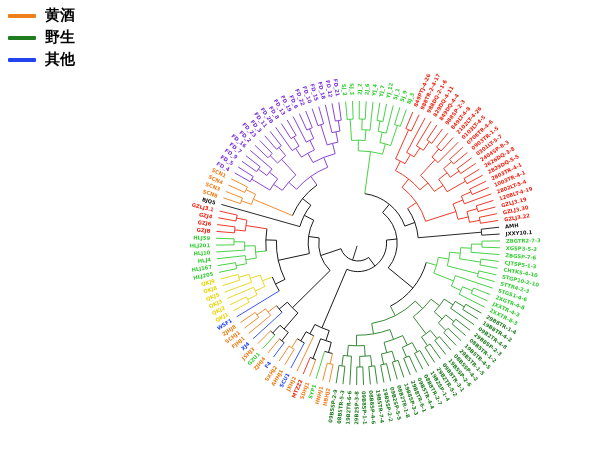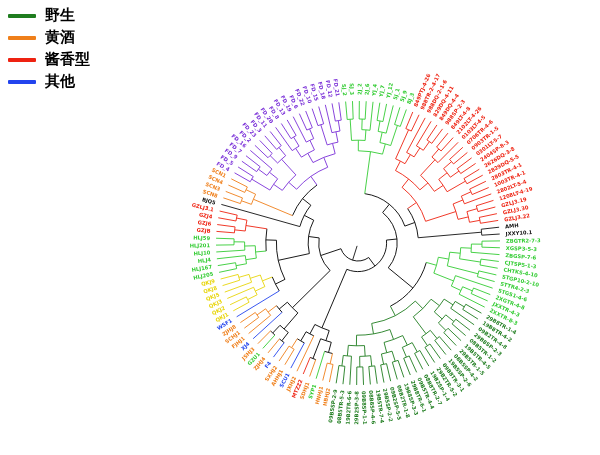--- a/index.html
+++ b/index.html
@@ -12,30 +12,26 @@
   .swatch{width:28px;height:4px;margin-right:9px;border-radius:1px;background:#999;}
   .legend-label{font-size:15px;font-weight:700;color:#000;line-height:1;}
   svg#tree{position:absolute;top:0;left:0;}
   text.leaf{font-family:"DejaVu Sans", sans-serif;font-weight:700;}
 </style>
 </head>
 <body>
 
 <div class="legend">
   <div class="legend-row">
-    <span class="swatch" style="background: rgb(31, 125, 31);"></span>
-    <span class="legend-label">野生</span>
-  </div>
-  <div class="legend-row">
     <span class="swatch" style="background: rgb(239, 127, 26);"></span>
     <span class="legend-label">黄酒</span>
   </div>
   <div class="legend-row">
-    <span class="swatch" style="background: rgb(238, 34, 17);"></span>
-    <span class="legend-label">酱香型</span>
+    <span class="swatch" style="background: rgb(31, 125, 31);"></span>
+    <span class="legend-label">野生</span>
   </div>
   <div class="legend-row">
     <span class="swatch" style="background: rgb(34, 68, 238);"></span>
     <span class="legend-label">其他</span>
   </div>
 </div>
 
 <svg id="tree" width="600" height="455">
   <g id="tree-g">
       <path d="M368.6815247626562 257.4880995560068 A18 18 0 0 1 340.93773731349506 248.73403802016537" fill="none" stroke="#000000" stroke-width="0.9"></path>

